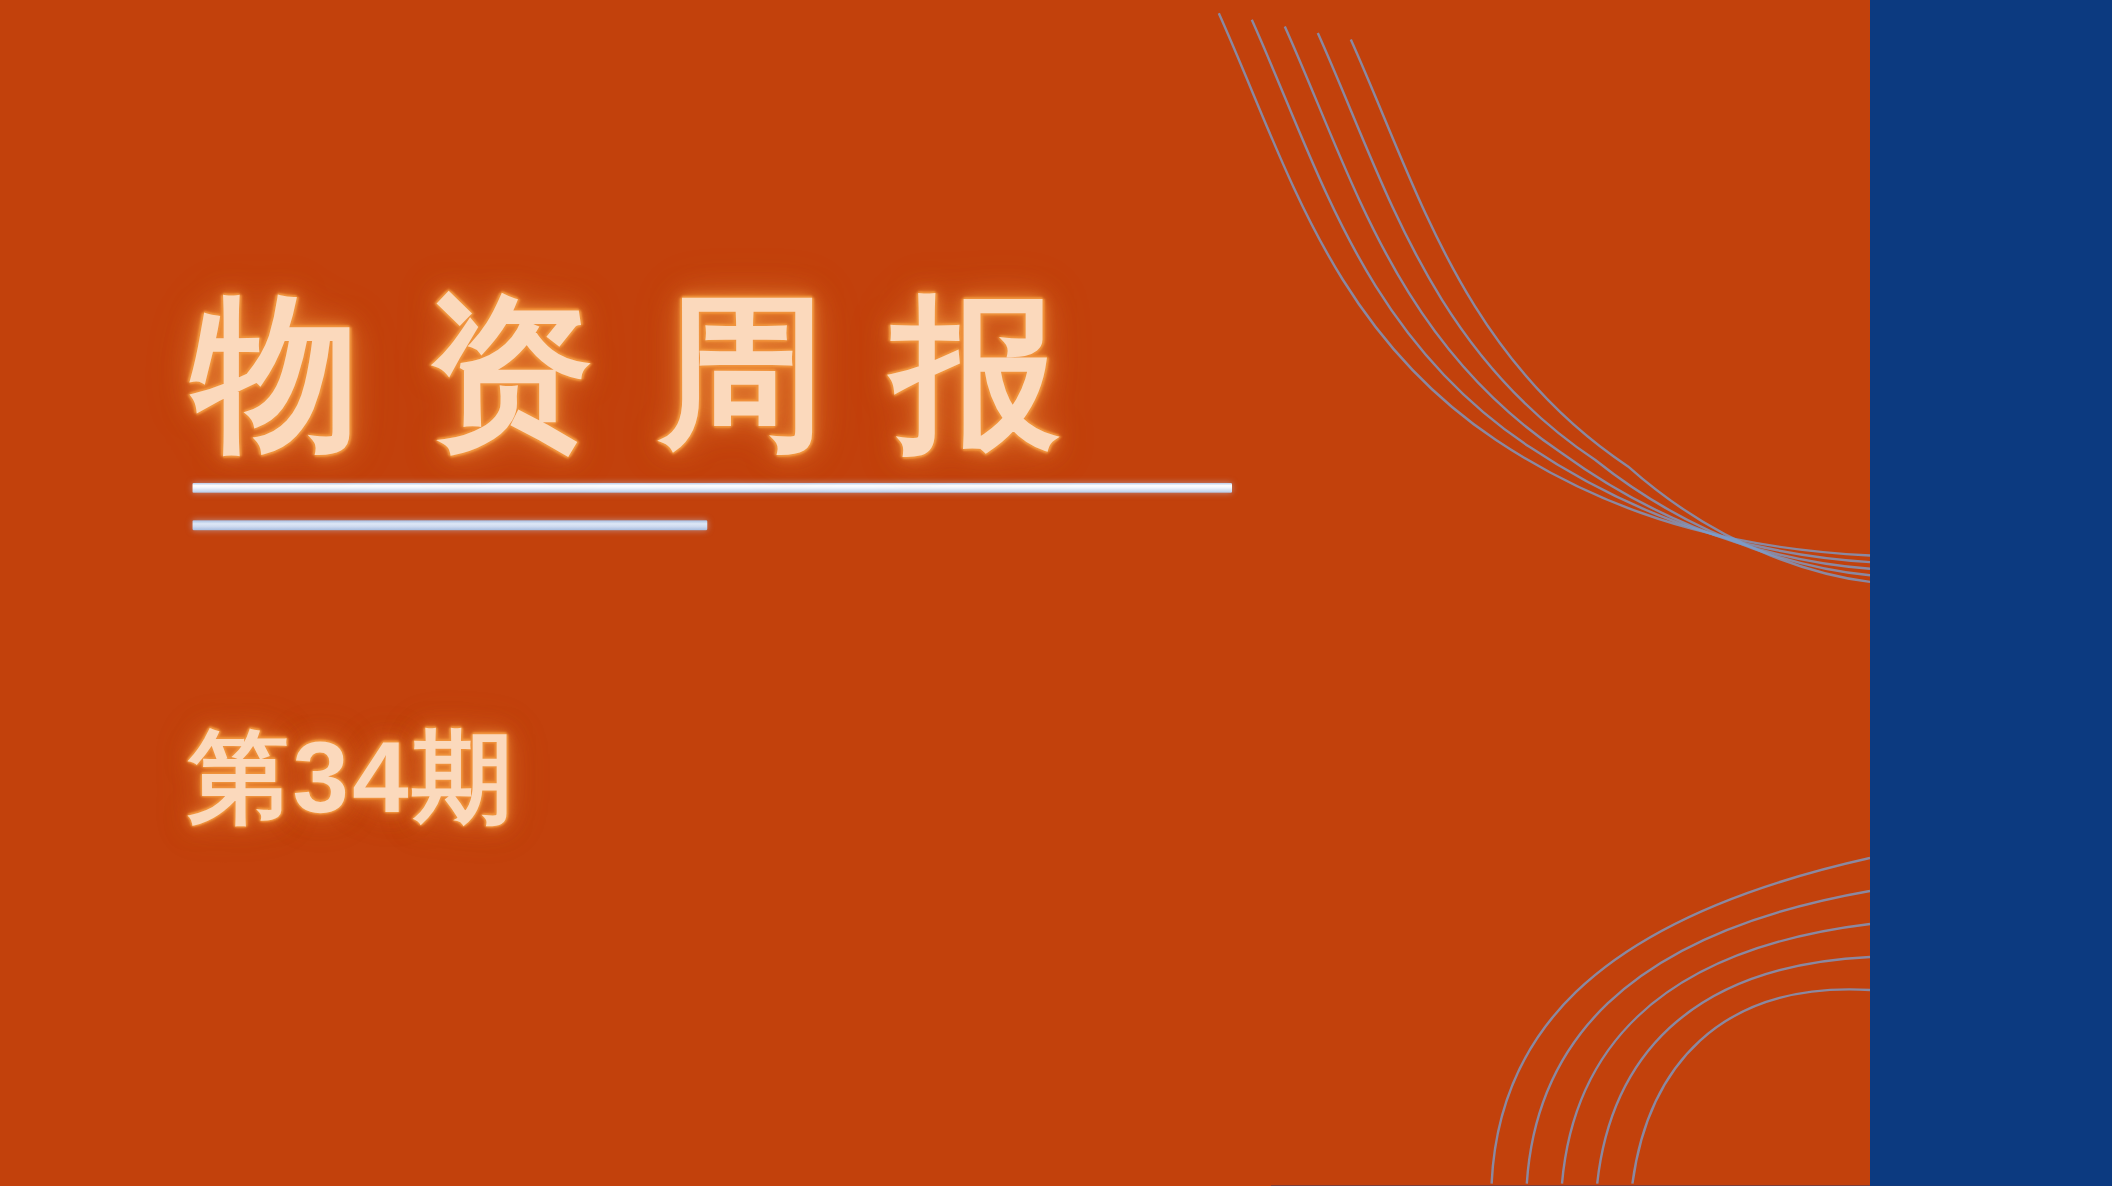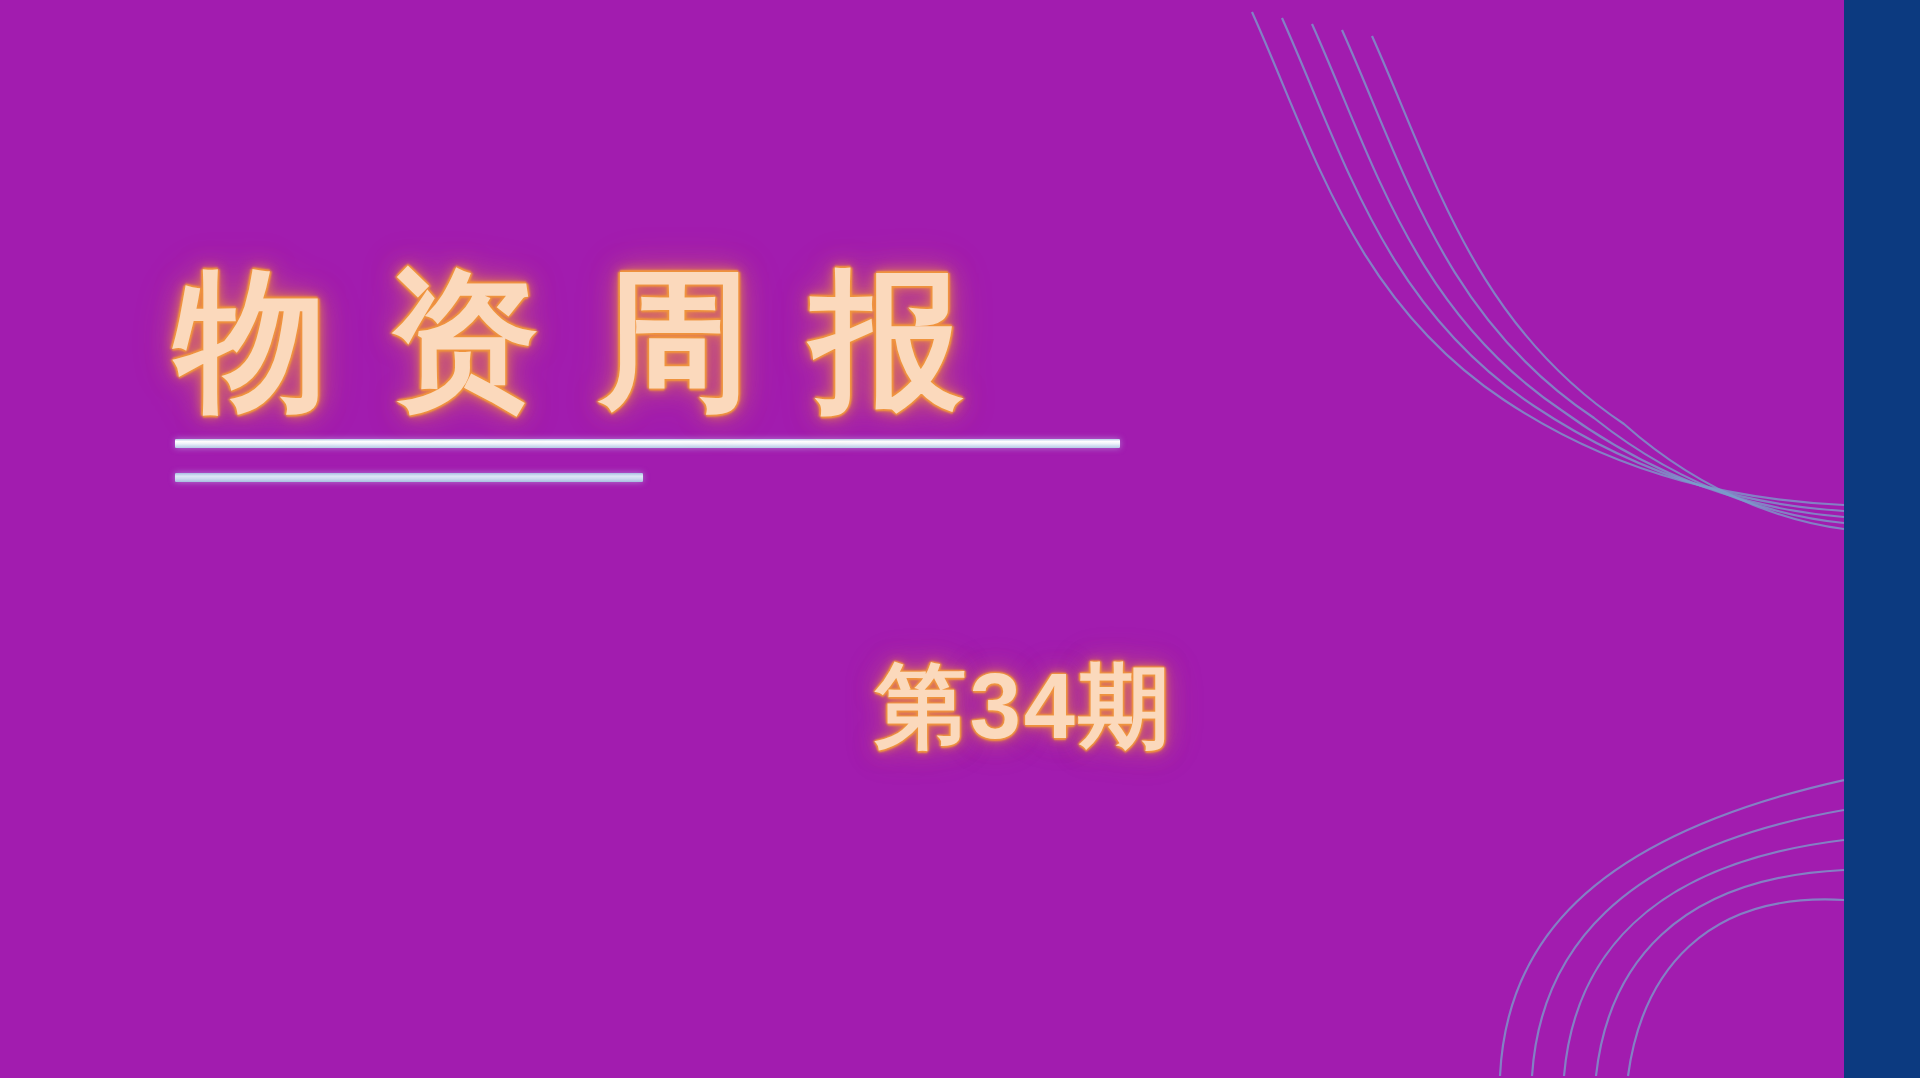--- a/index.html
+++ b/index.html
@@ -2,24 +2,24 @@
 <html><head>
 <meta charset="utf-8">
 <style>
   html, body {
     margin: 0;
     padding: 0;
     background: #0c3a80;
   }
   #slide {
     position: relative;
-    width: 1844px;
+    width: 1700px;
     height: 1078px;
     overflow: hidden;
-    background: #a21caf;
+    background: #c2410c;
     font-family: "Liberation Sans", "DejaVu Sans", sans-serif;
   }
 
   
   .deco {
     position: absolute;
     pointer-events: none;
   }
   #deco-top-right {
     top: 0;
@@ -90,24 +90,24 @@
     background: linear-gradient(to bottom,
         #a9bfe2 0%,
         #dde7f6 35%,
         #cdd9ef 65%,
         #a7bcdf 100%);
   }
 
   
   #page-subtitle {
     position: absolute;
-    left: 183px;
+    left: 171px;
     top: 645px;
     width: 990px;
-    text-align: right;
+    text-align: left;
     font-size: 92px;
     font-weight: 700;
     letter-spacing: 3px;
     color: #fbd9bc;
     white-space: nowrap;
     text-shadow:
        0 0 2px #f0953f,
        1.5px 0 2px #f0953f,
       -1.5px 0 2px #f0953f,
        0 1.5px 2px #f0953f,

